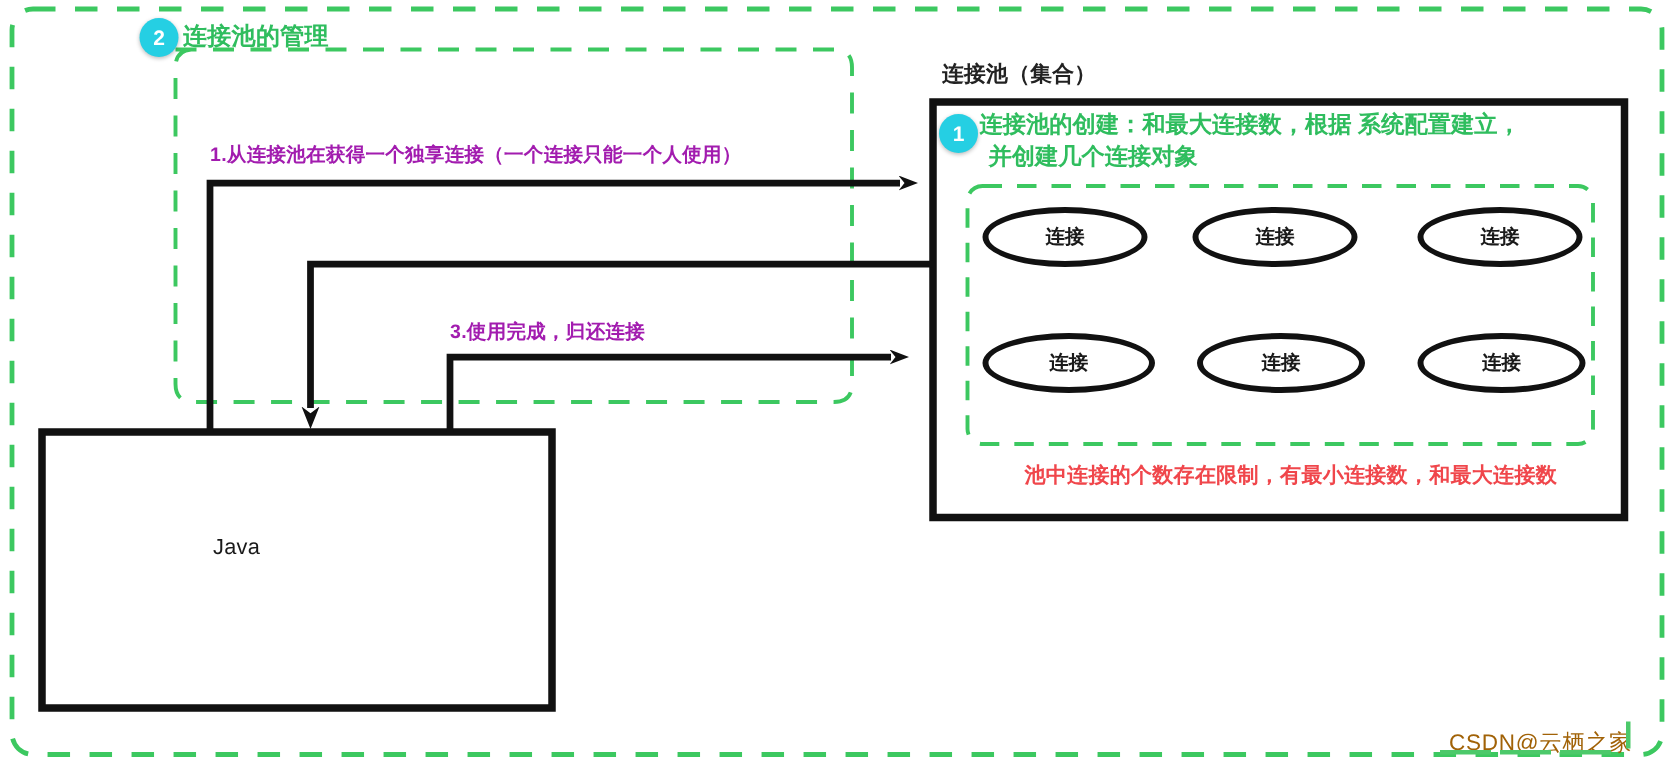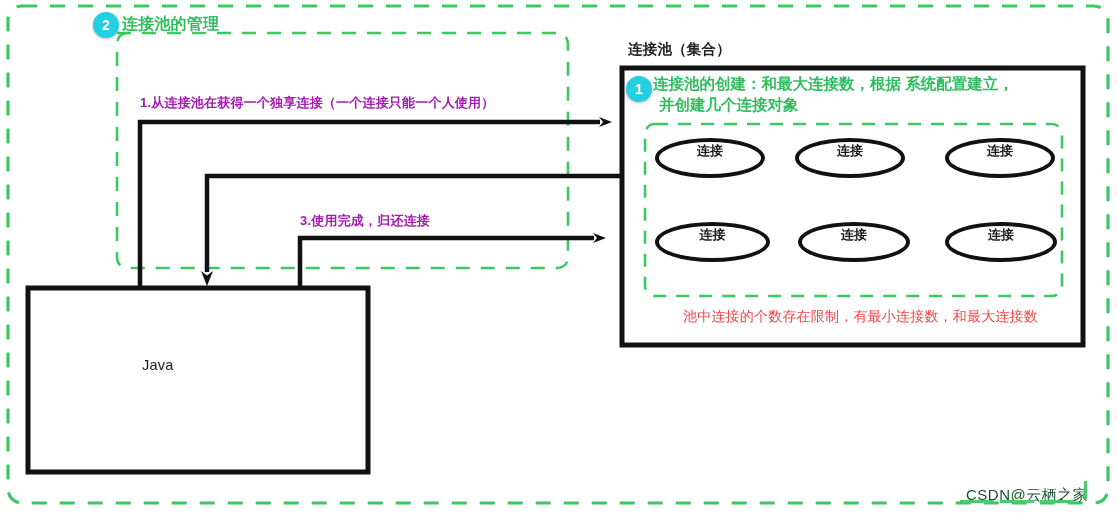--- a/index.html
+++ b/index.html
@@ -42,21 +42,21 @@
     color: #222222;
   }
   .green-note {
     font-size: 15.5px;
     font-weight: bold;
     color: #2fbd5e;
     line-height: 1.35;
   }
   .red-note {
     font-size: 14px;
-    font-weight: normal;
+    font-weight: bold;
     color: #f0464b;
     text-align: right;
   }
   .section-title {
     font-size: 16px;
     font-weight: bold;
     color: #2fbd5e;
   }
   .java-text {
     font-size: 14.5px;
@@ -79,30 +79,31 @@
     font-weight: bold;
     display: flex;
     align-items: center;
     justify-content: center;
     box-shadow: 0 1px 3px rgba(0,0,0,0.28);
     box-sizing: border-box;
   }
   .node {
     position: absolute;
     display: flex;
+    align-items: center;
     justify-content: center;
     border: 4px solid #111111;
     border-radius: 50%;
     background: #ffffff;
     box-sizing: border-box;
   }
   .watermark {
     position: absolute;
     font-size: 15px;
-    color: #14532d;
+    color: #a16207;
     letter-spacing: 0.5px;
     white-space: nowrap;
   }
   .wm-underline {
     position: absolute;
     height: 3px;
     background: #4cc96a;
   }
   .wm-tick {
     position: absolute;

